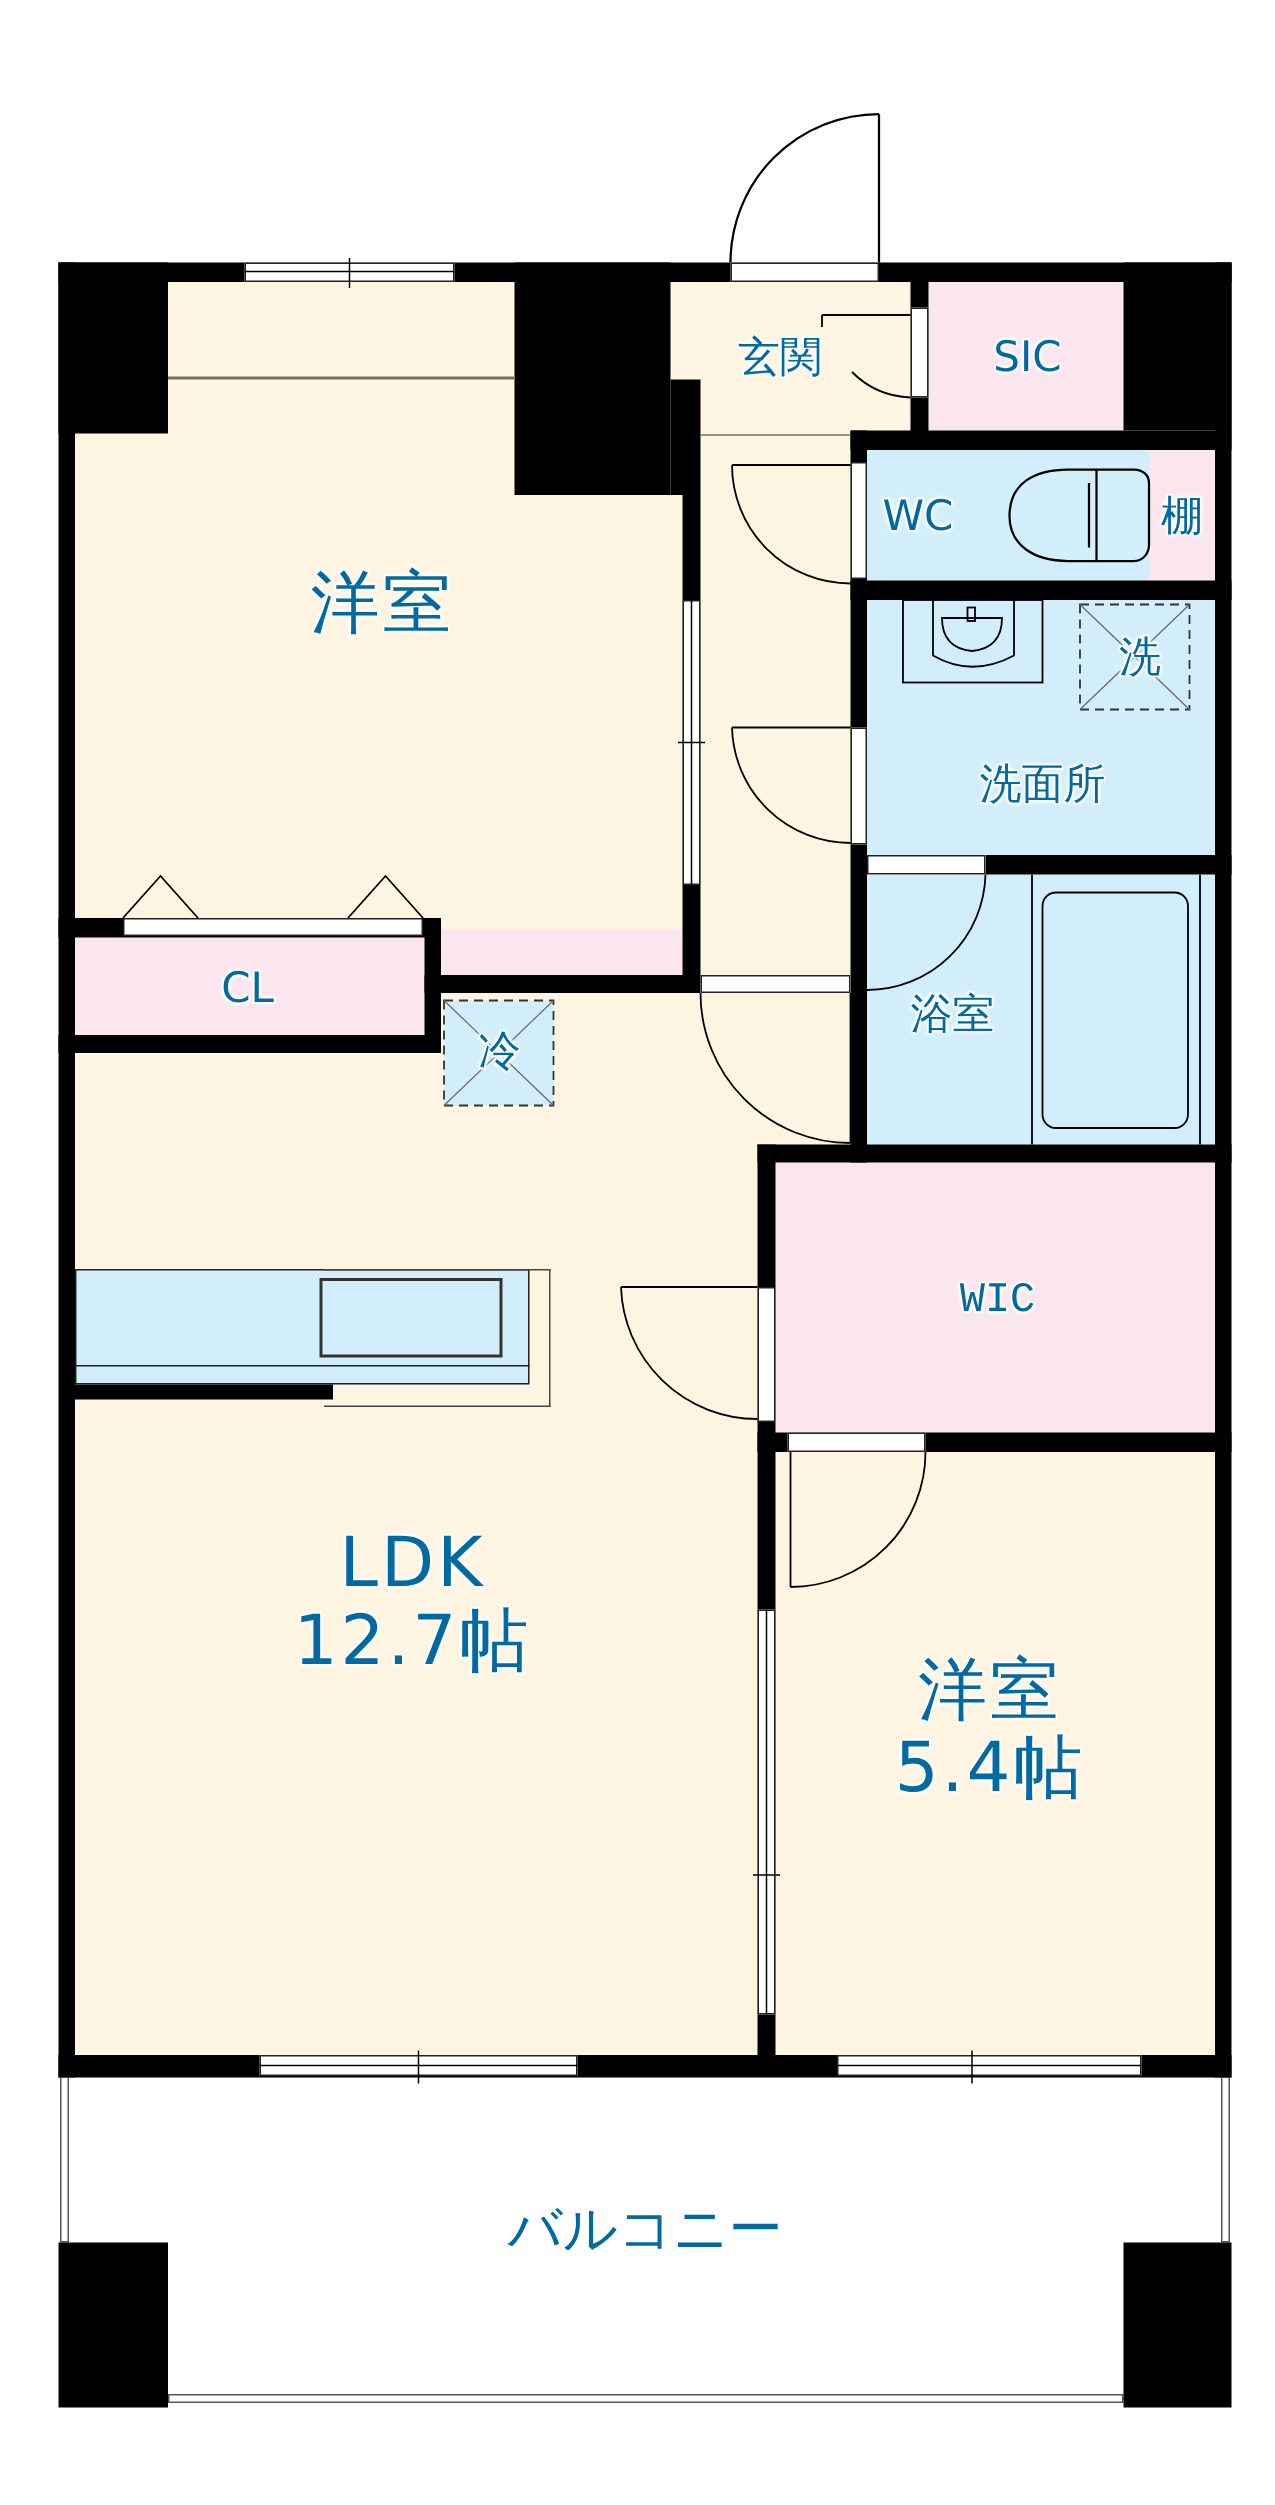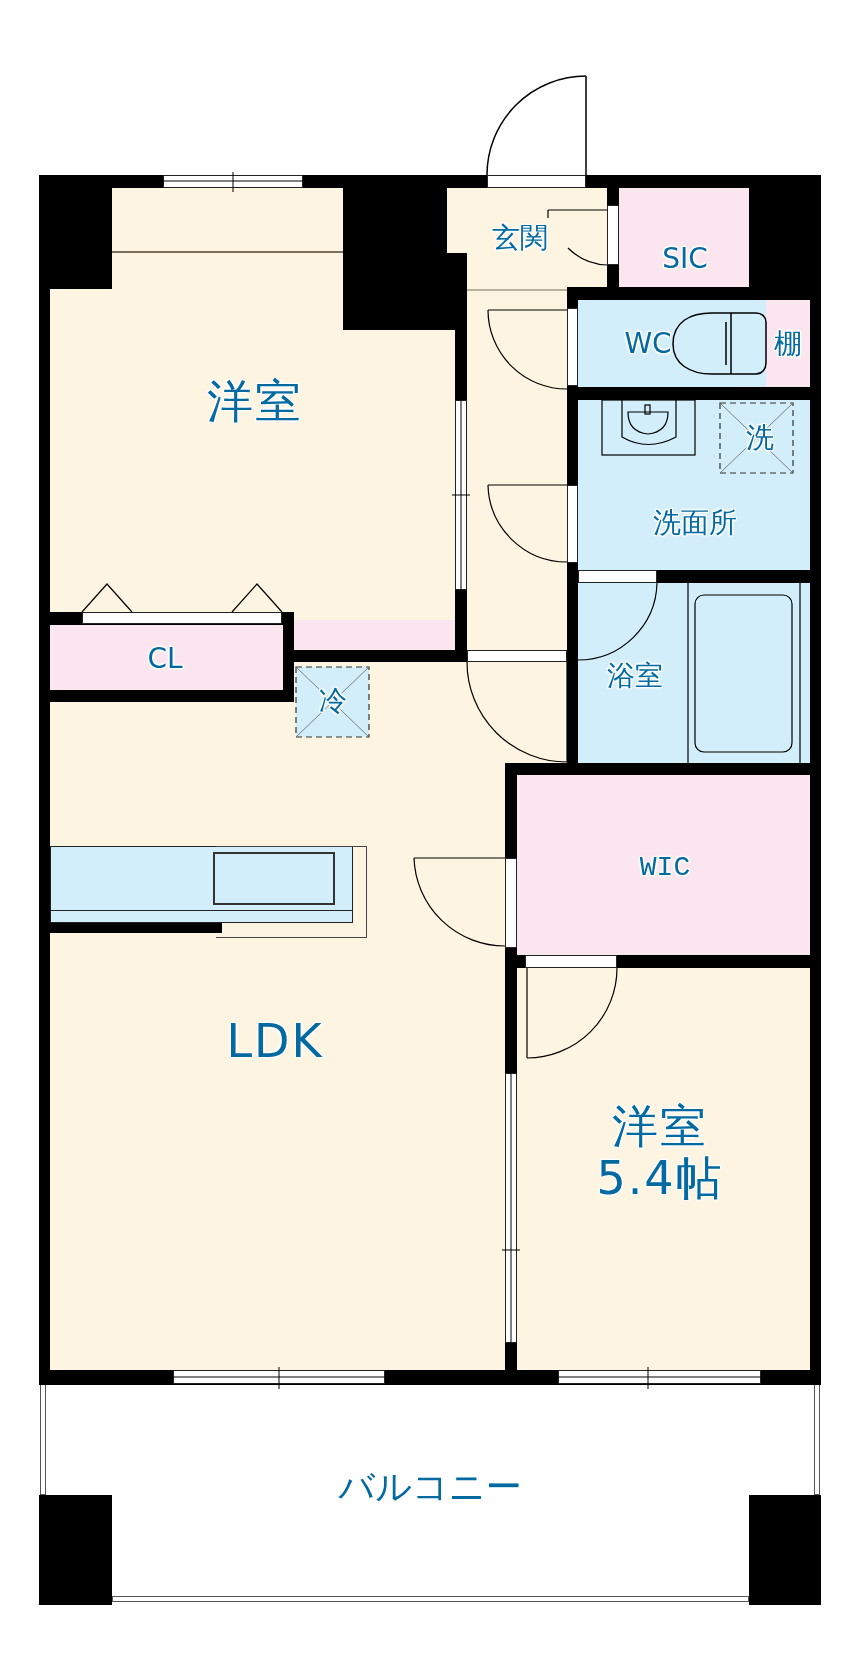--- a/index.html
+++ b/index.html
@@ -184,28 +184,29 @@
       <line x1="452" y1="495" x2="470" y2="495"></line>
       <line x1="502" y1="1250" x2="520" y2="1250"></line>
     </g>
   </svg>
 
   <div class="label big" style="left:150px;top:375px;width:210px;">
     <div>洋室</div>
   </div>
   <div class="label big" style="left:155px;top:1015px;width:240px;">
     <div>LDK</div>
+    <div>12.7帖</div>
   </div>
   <div class="label big" style="left:560px;top:1100px;width:200px;">
     <div>洋室</div>
     <div>5.4帖</div>
   </div>
   <div class="label sm" style="left:480px;top:222px;width:80px;">玄関</div>
-  <div class="label sm" style="left:630px;top:222px;width:110px;margin-top:21px;">SIC</div>
-  <div class="label sm" style="left:608px;top:328px;width:80px;">WC</div>
+  <div class="label sm" style="left:630px;top:222px;width:110px;">SIC</div>
+  <div class="label sm" style="left:572px;top:328px;width:80px;">WC</div>
   <div class="label sm" style="left:766px;top:328px;width:44px;">棚</div>
   <div class="label sm" style="left:735px;top:422px;width:50px;">洗</div>
   <div class="label sm" style="left:620px;top:507px;width:150px;">洗面所</div>
   <div class="label sm" style="left:590px;top:660px;width:90px;">浴室</div>
   <div class="label sm" style="left:120px;top:643px;width:90px;">CL</div>
   <div class="label sm" style="left:310px;top:685px;width:46px;">冷</div>
   <div class="label sm" style="left:610px;top:852px;width:110px;font-family:Liberation Mono, monospace;">WIC</div>
   <div class="label mid" style="left:300px;top:1470px;width:260px;">バルコニー</div>
 </div>
 

